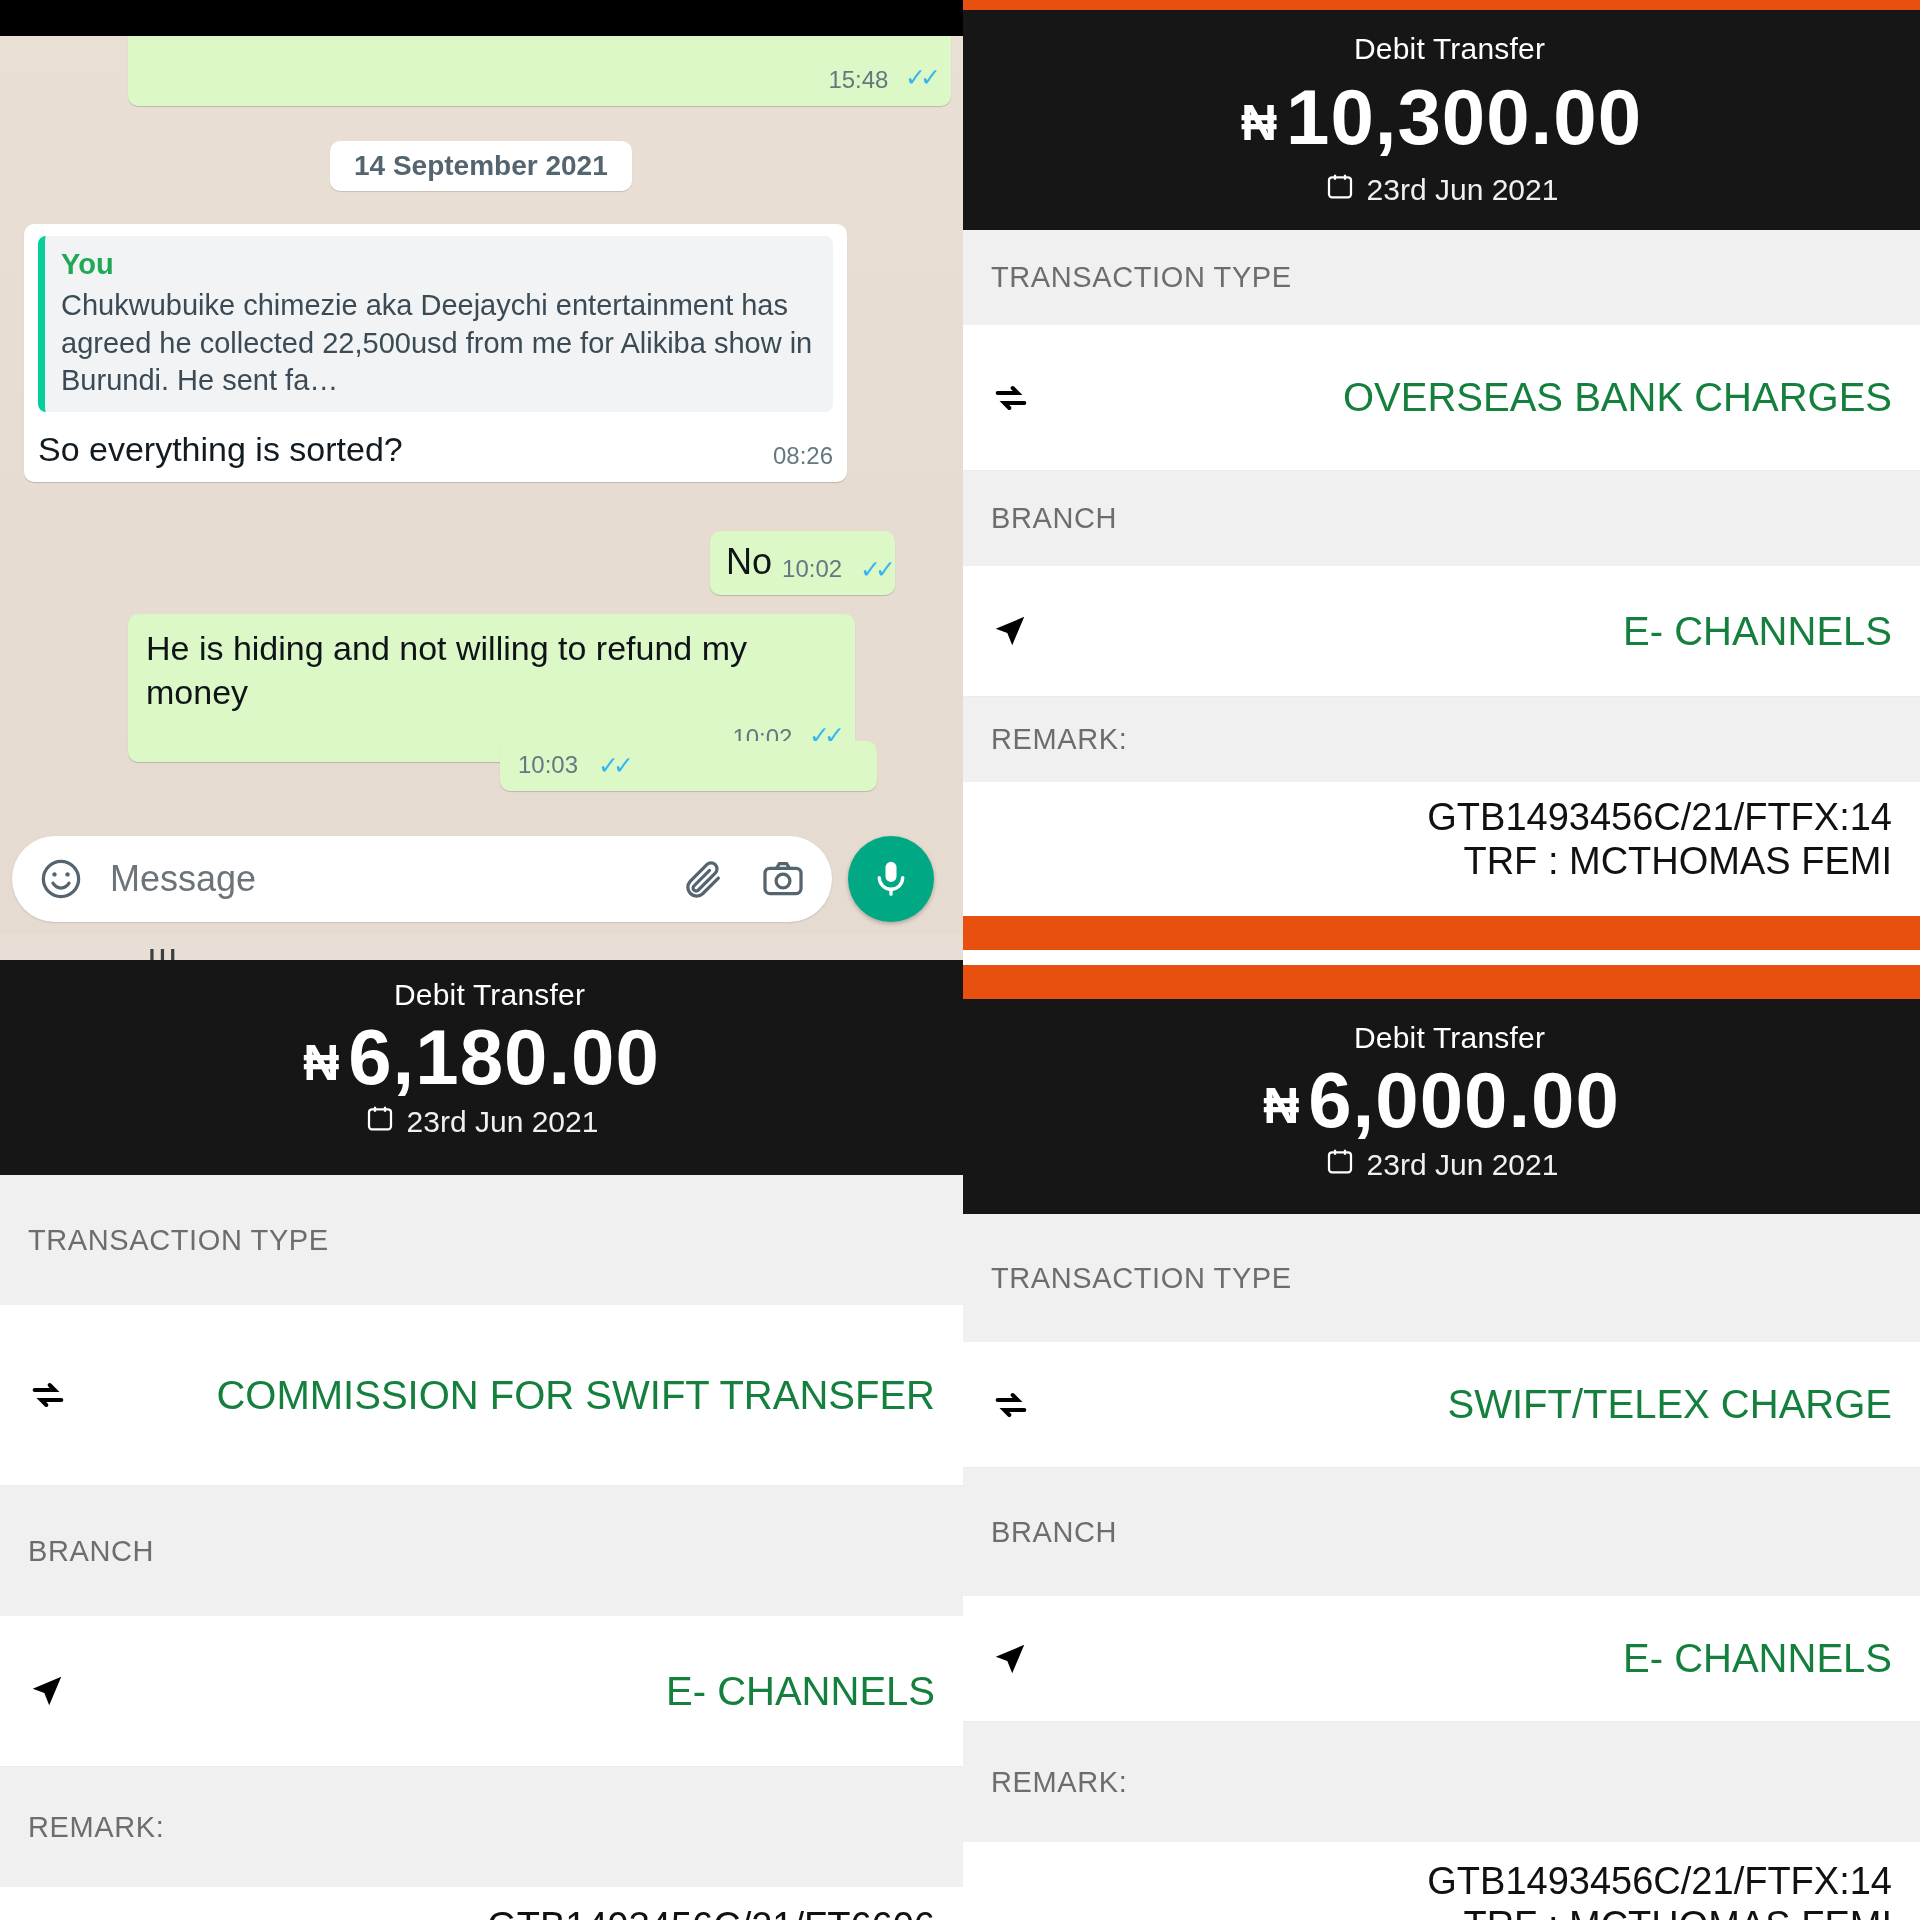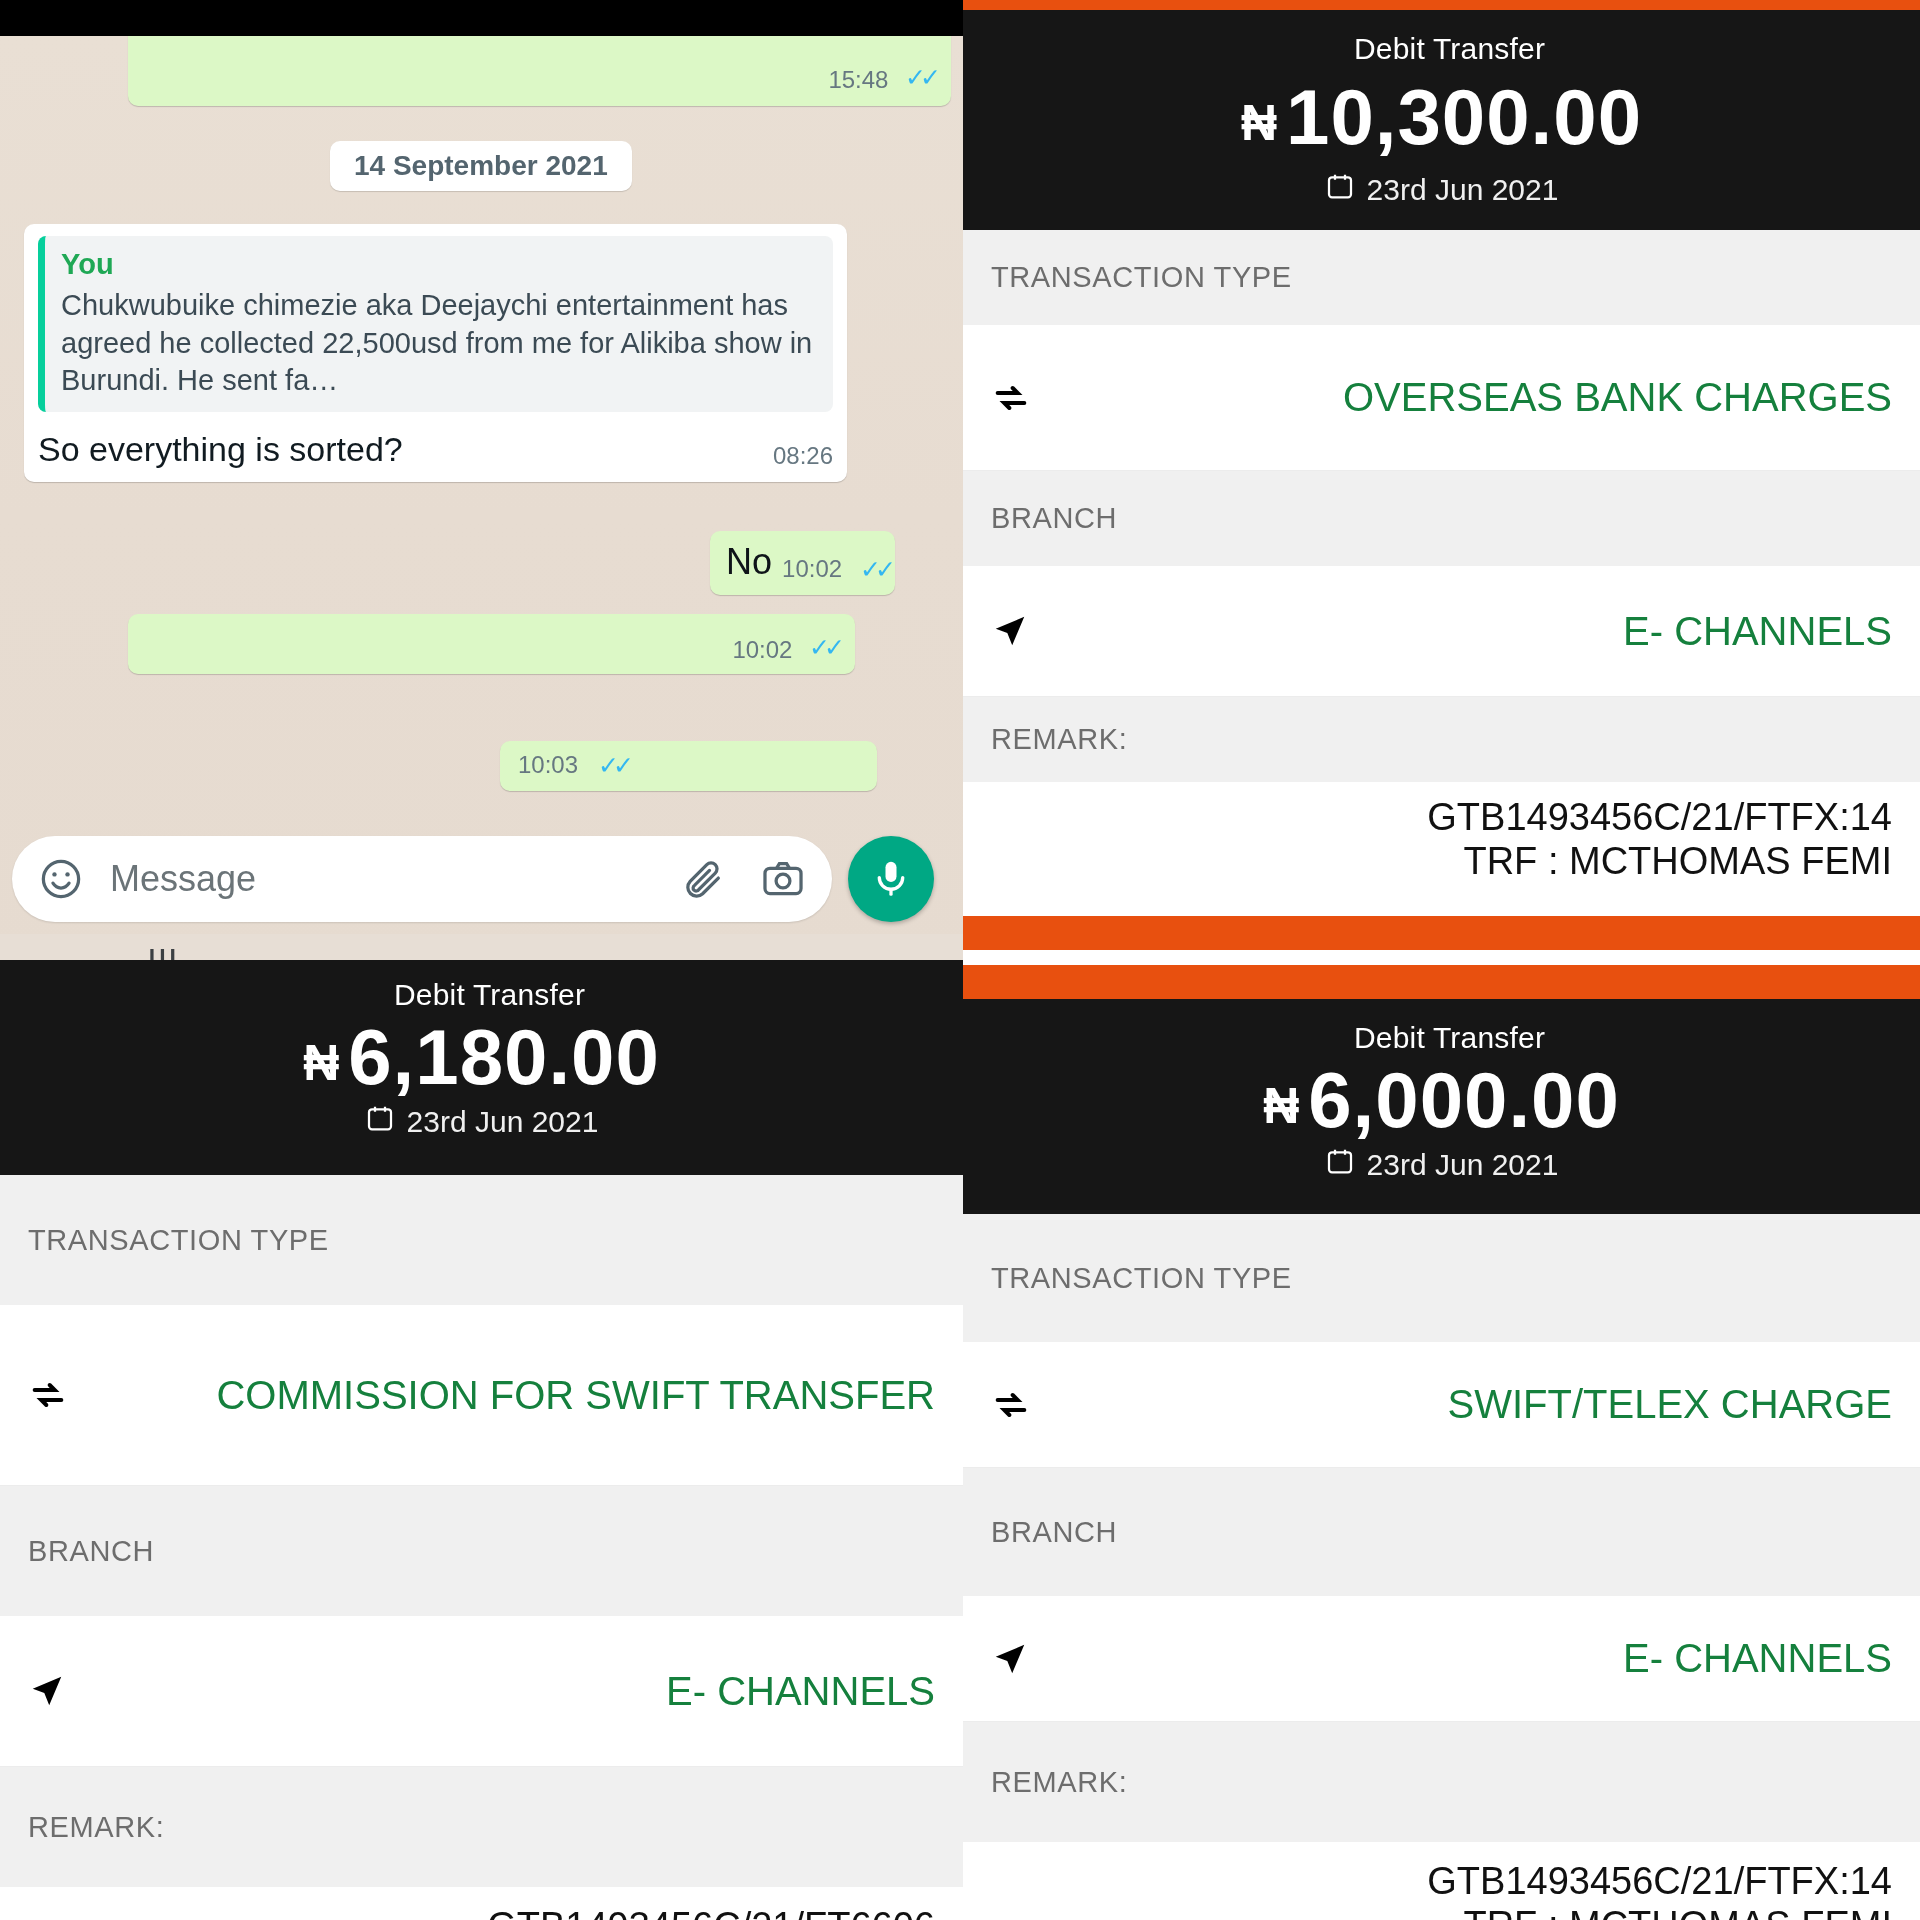--- a/index.html
+++ b/index.html
@@ -374,20 +374,21 @@
         </div>
       </div>
 
       <div class="bubble out" id="wa-bubble-no">
         <span class="txt">No</span>
         <span class="meta">10:02</span>
         <span class="ticks">✓✓</span>
       </div>
 
       <div class="bubble out" id="wa-bubble-hiding">
+        <div class="txt">He is hiding and not willing to refund my money</div>
         <div class="line2">
           <span></span>
           <span>
             <span class="meta">10:02</span>
             <span class="ticks">✓✓</span>
           </span>
         </div>
       </div>
 
       <div class="bubble out" id="wa-bubble-criminal">

